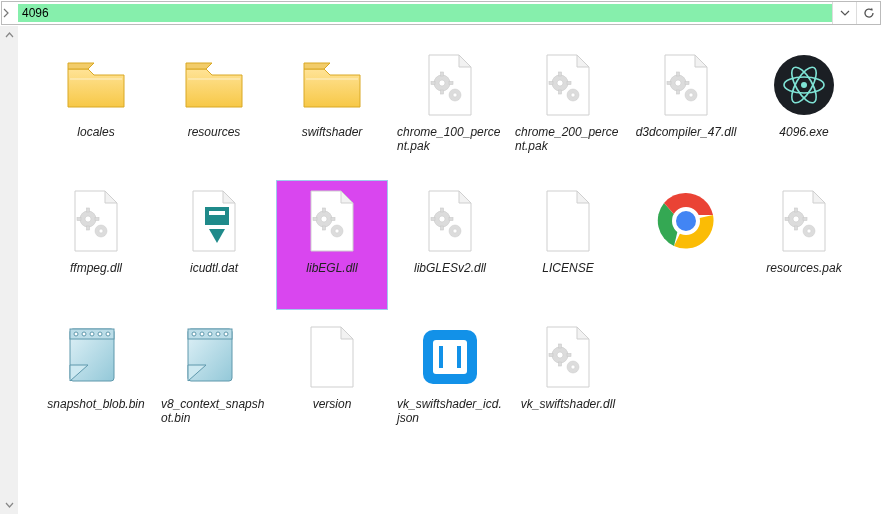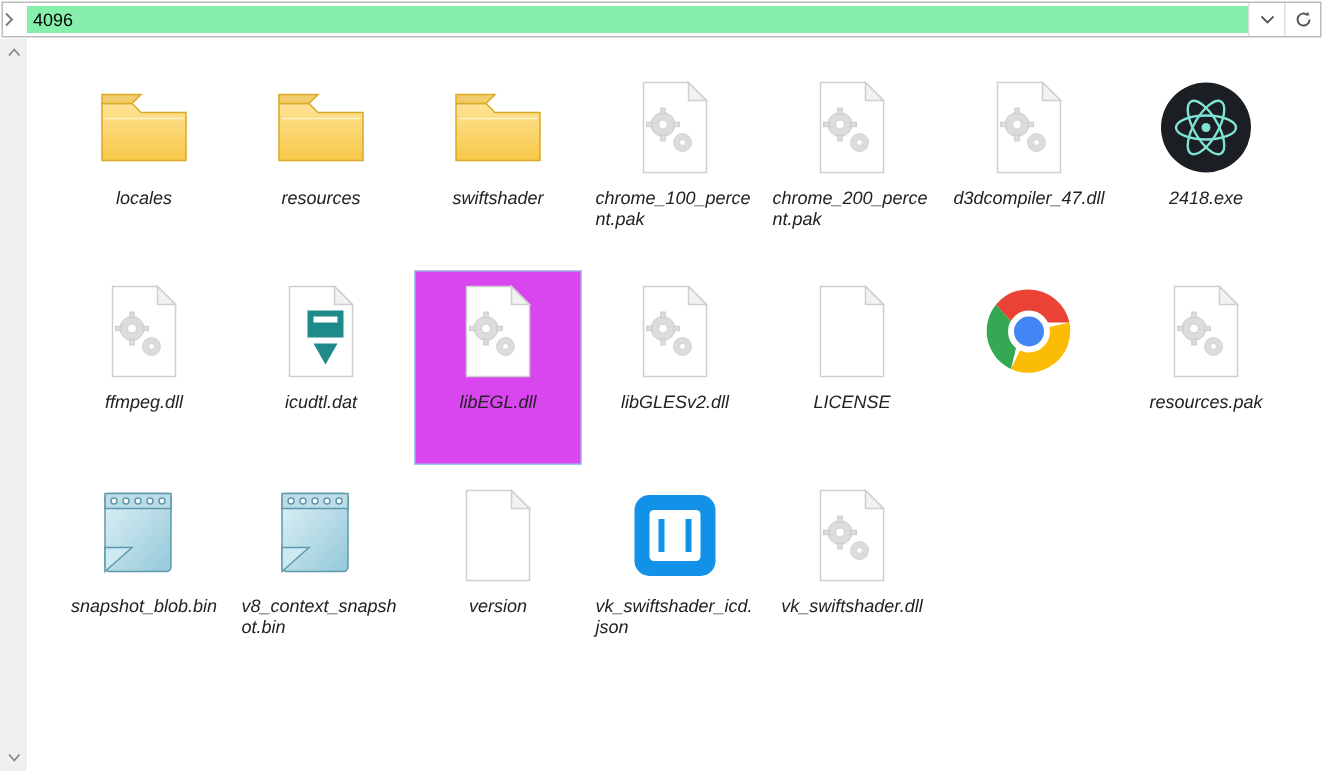--- a/index.html
+++ b/index.html
@@ -255,21 +255,21 @@
   <svg width="64" height="64" viewBox="0 0 64 64">
     <circle cx="32" cy="32" r="30" fill="#1b1f24"></circle>
     <g stroke="#7fe3d5" stroke-width="1.6" fill="none">
       <ellipse cx="32" cy="32" rx="20" ry="8"></ellipse>
       <ellipse cx="32" cy="32" rx="20" ry="8" transform="rotate(60 32 32)"></ellipse>
       <ellipse cx="32" cy="32" rx="20" ry="8" transform="rotate(-60 32 32)"></ellipse>
     </g>
     <circle cx="32" cy="32" r="3" fill="#7fe3d5"></circle>
   </svg>
 </div>
-        <div class="label">2418.exe</div>
+        <div class="label">4096.exe</div>
       </div>
       <div class="item">
         <div class="icon-box">
   <svg width="50" height="64" viewBox="0 0 50 64">
     <path d="M4 2 H34 L46 14 V62 H4 Z" fill="#ffffff" stroke="#cfcfcf"></path>
     <path d="M34 2 V14 H46 Z" fill="#f2f2f2" stroke="#cfcfcf"></path>
     <g transform="translate(17 30)" fill="#dcdcdc" stroke="#cacaca" stroke-width="0.6">
       <circle r="8"></circle>
               <circle r="3" fill="#fff"></circle>
       <g>

